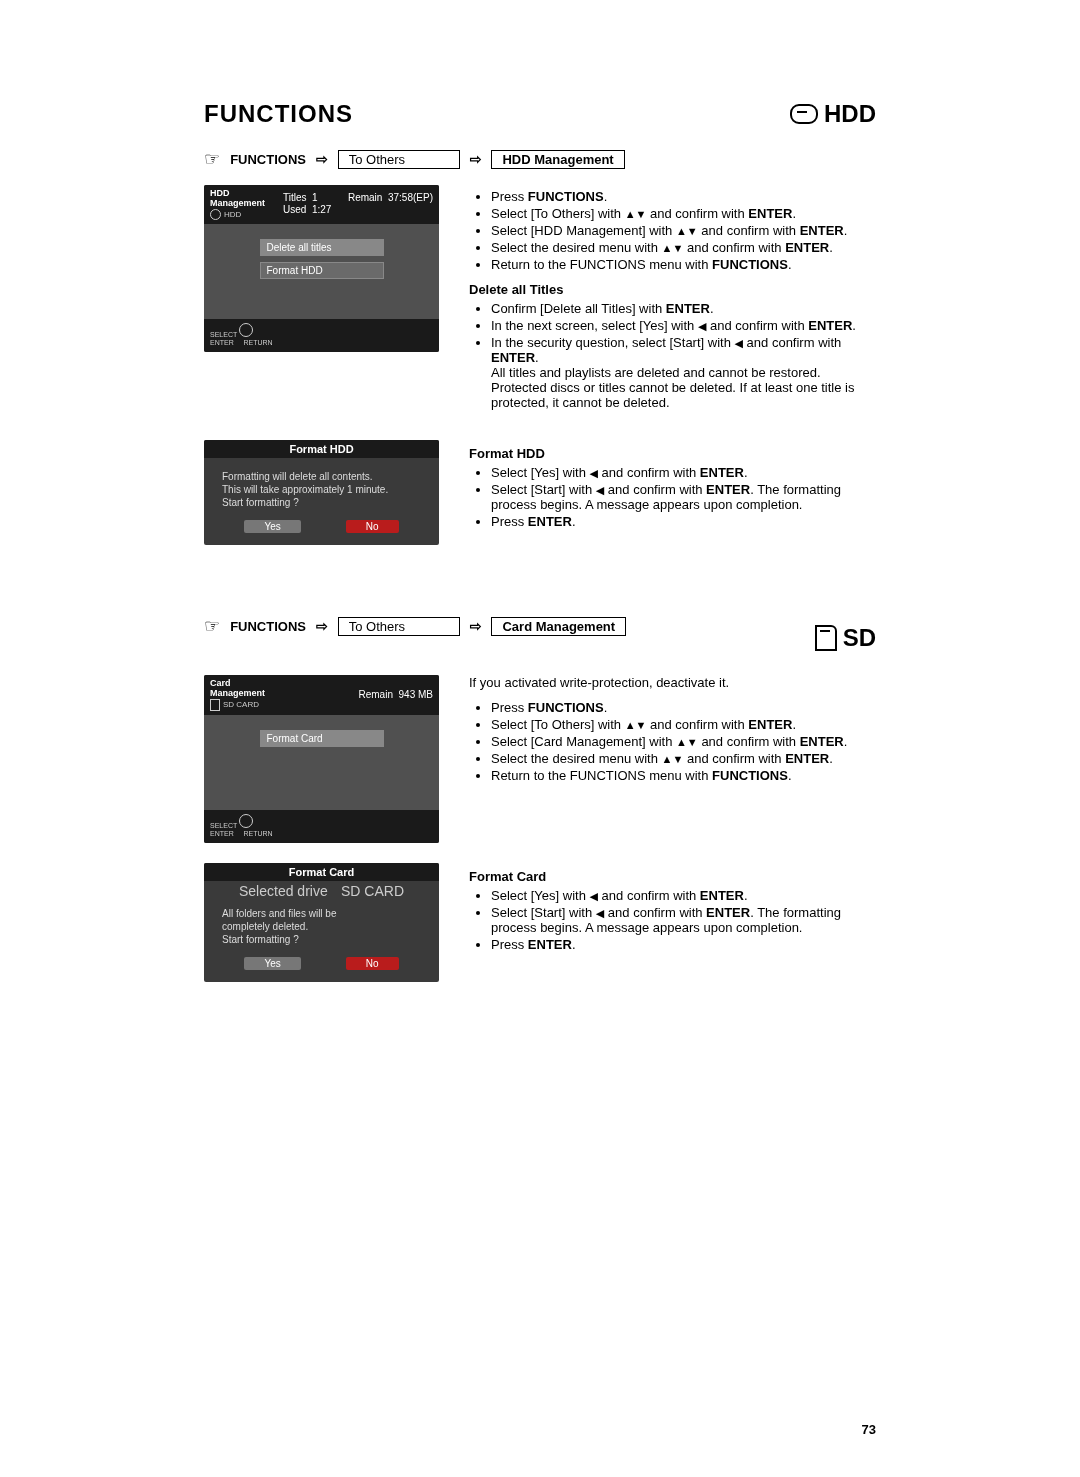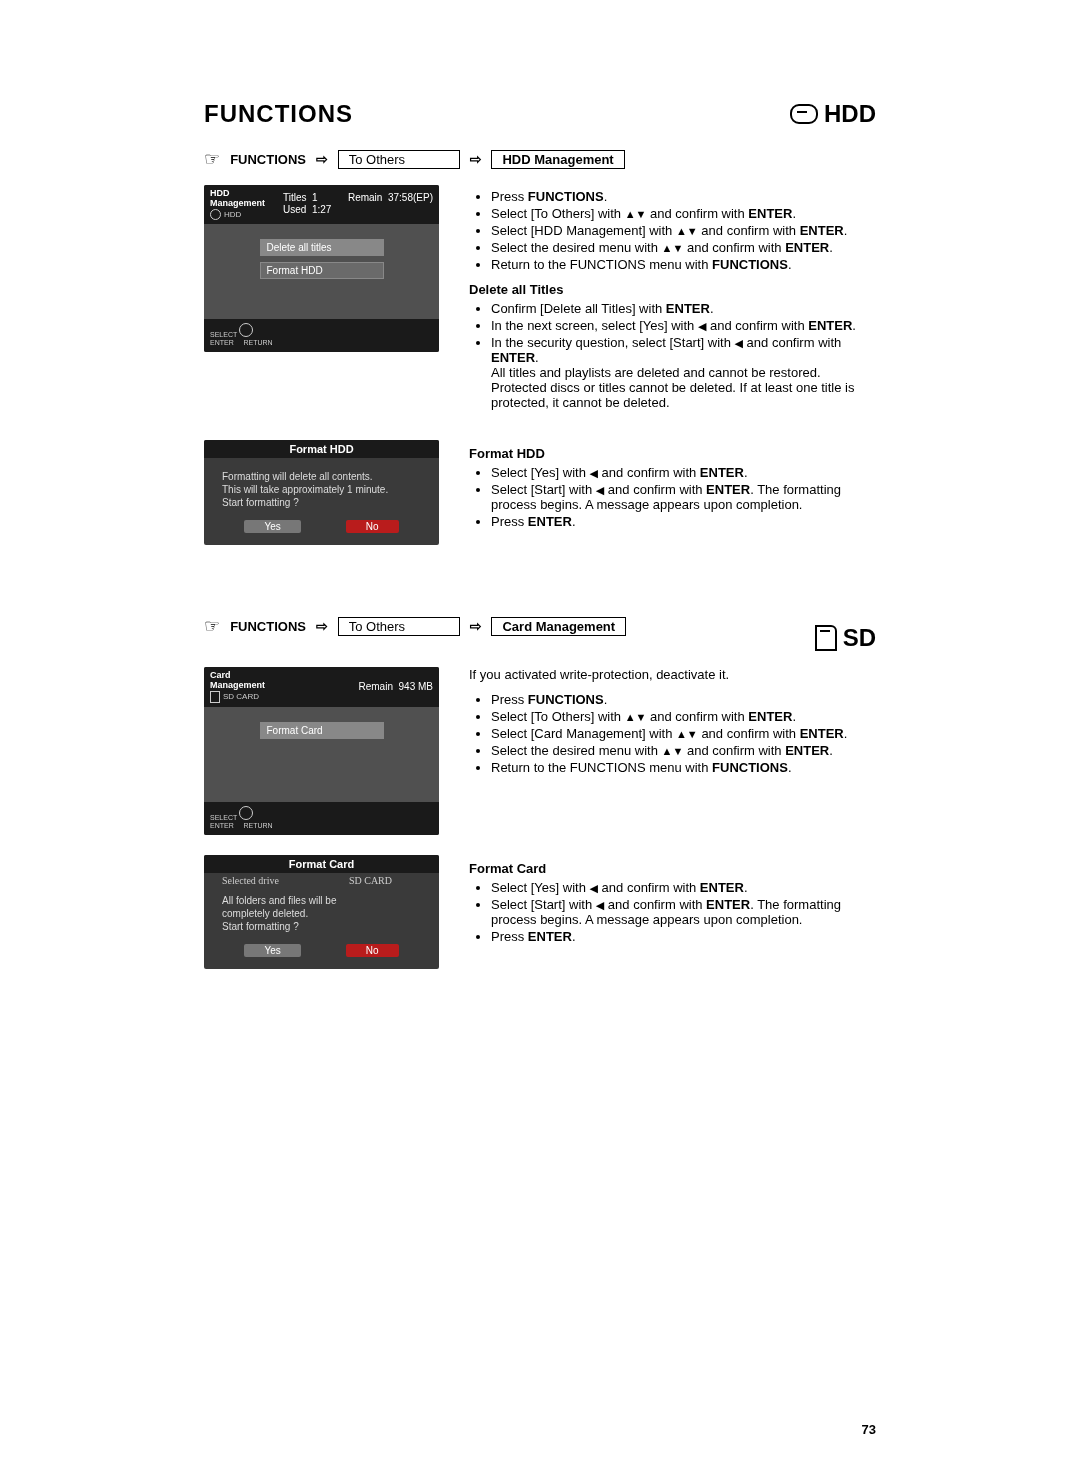--- a/index.html
+++ b/index.html
@@ -104,21 +104,21 @@
     padding: 4px 6px;
     font-size:7px;
     color:#ccc;
     line-height:1.2;
   }
   .osd-confirm-title { background:#1a1a1a; text-align:center; padding:3px; font-weight:bold; font-size:11px;}
   .osd-confirm-body { padding: 12px 18px 8px 18px; font-size:10px; color:#ddd; line-height:1.3;}
   .osd-yn { display:flex; justify-content:space-around; padding: 3px 18px 12px 18px; font-size:10px;}
   .osd-yes { background:#777; padding:1px 20px; border-radius:2px;}
   .osd-no { background:#b91c1c; padding:1px 20px; border-radius:2px;}
-  .osd-sd-row { padding:2px 18px; font-size:10px; color:#ccc; display:flex; justify-content:space-between; max-width:170px;font-family:Liberation Serif, serif;}
+  .osd-sd-row { padding:2px 35px; font-size:14px; color:#ccc; display:flex; justify-content:space-between; max-width:170px;}
 
   .instr ul { margin: 4px 0 10px 0; padding-left: 22px; }
   .instr li { margin: 2px 0; }
   .sub-head { font-weight: bold; margin-top: 6px; }
   .udarr { font-size:11px; }
   .larr { font-size:11px; }
 
   .sd-header {
     display:flex; justify-content:flex-end; align-items:center; gap:6px;
     font-size:24px; font-weight:bold;
@@ -242,21 +242,21 @@
         <span class="bc-box">To Others</span>
         <span class="arrow-dbl">⇨</span>
         <span class="bc-box bold">Card Management</span>
       </div>
       <div class="sd-header">
         <span class="sd-icon"></span>
         <span>SD</span>
       </div>
     </div>
 
-    <div class="two-col" style="margin-top:15px;">
+    <div class="two-col" style="margin-top:23px;">
       <div class="osd">
         <div class="osd-header">
           <div>
             <div class="osd-label"><span>Card</span><br><span>Management</span></div>
             <div class="osd-sub">
                 <span class="card-icon"></span>
                 <span>SD CARD</span>
               </div>
           </div>
           <div class="osd-stats">

